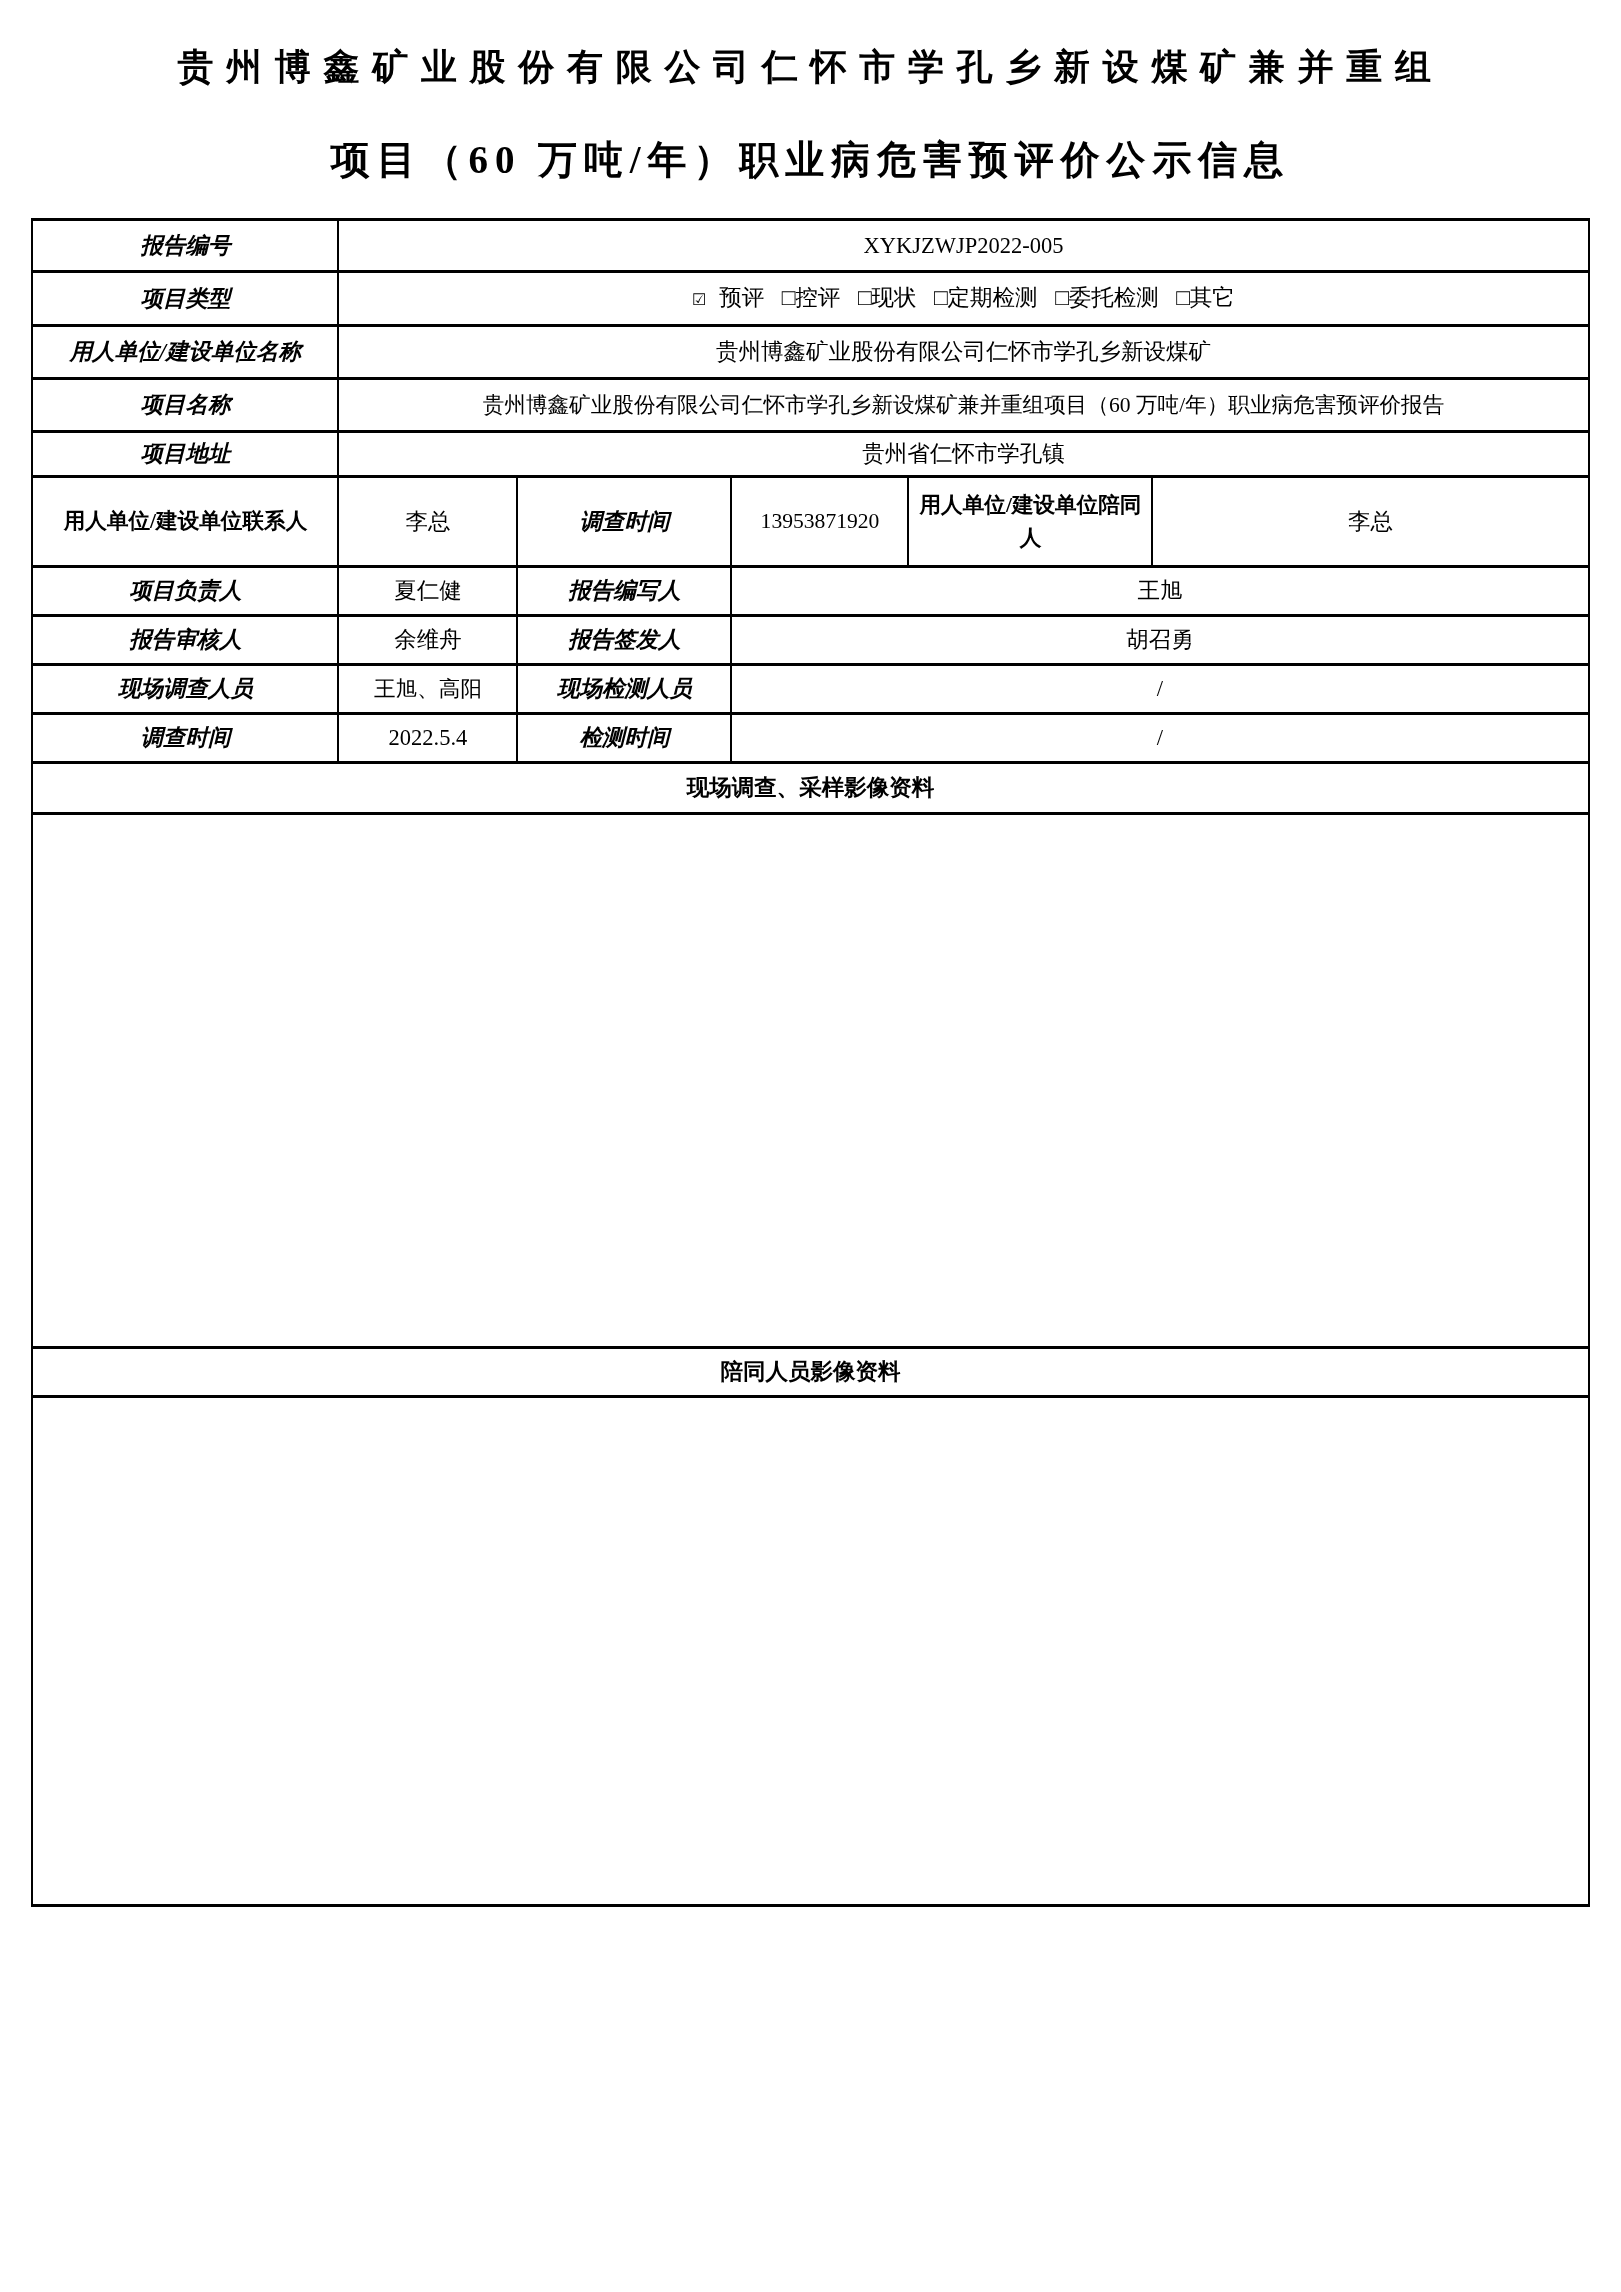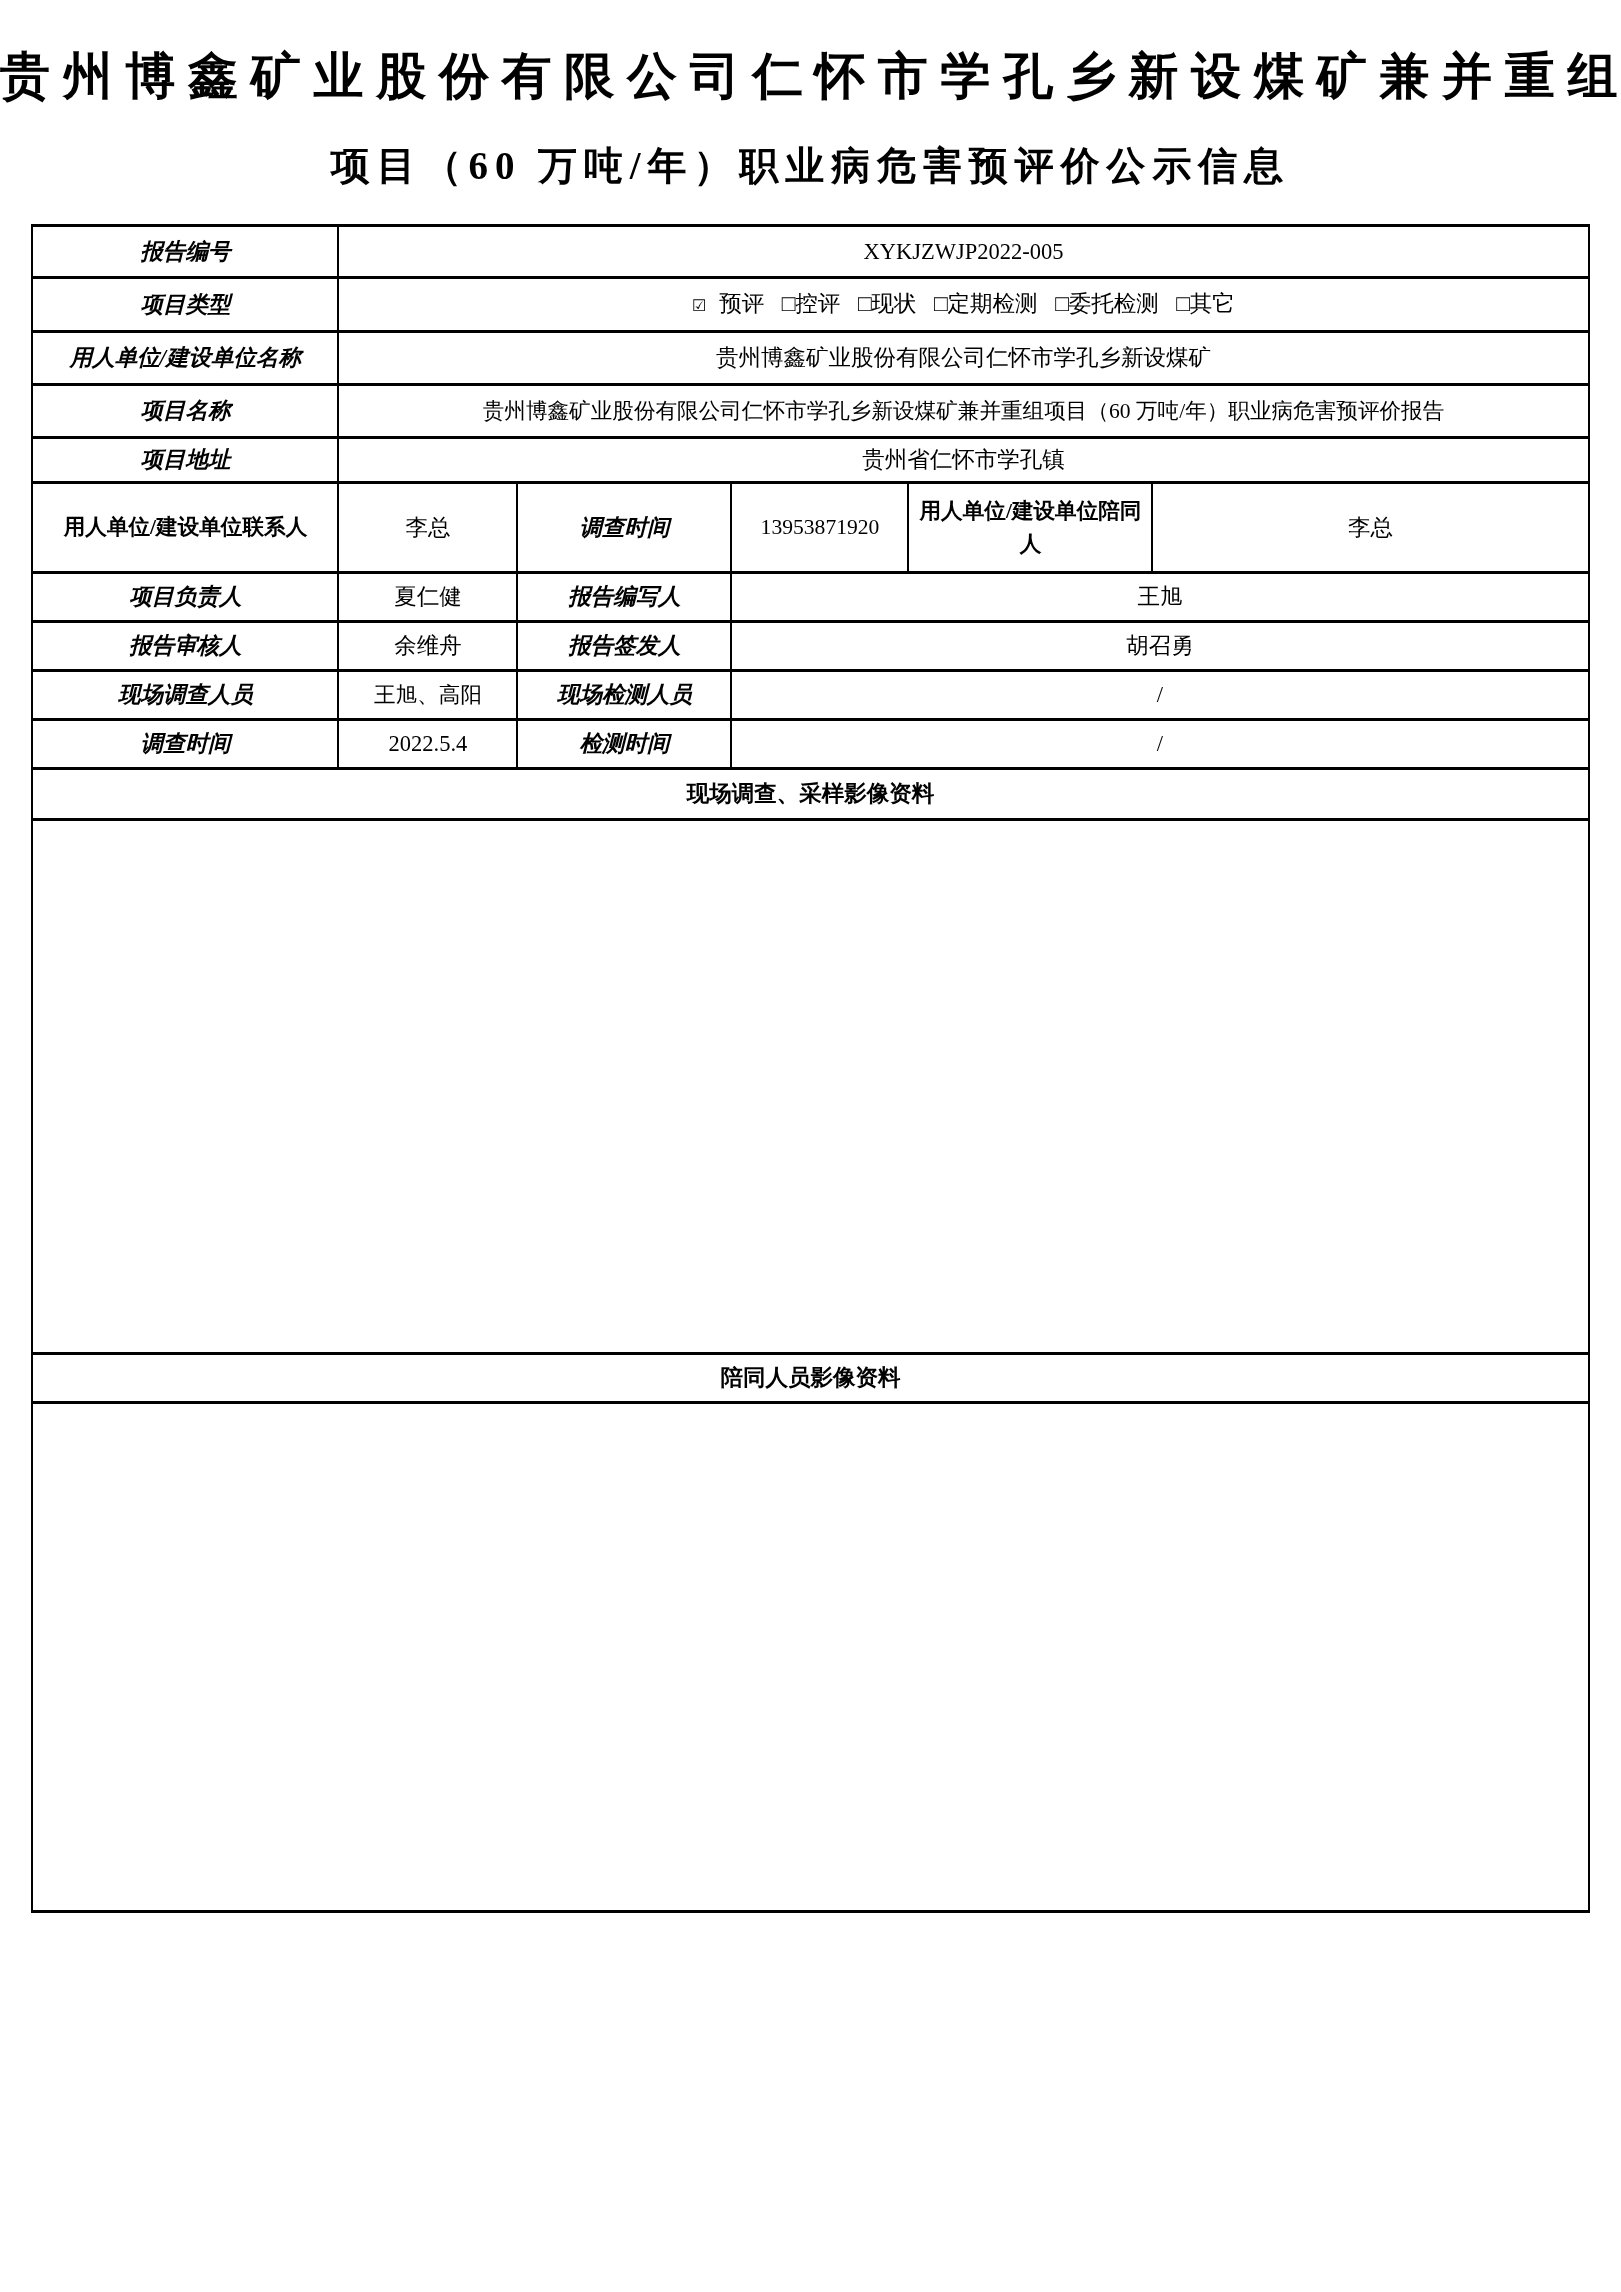--- a/index.html
+++ b/index.html
@@ -4,22 +4,22 @@
 <style>
   * { margin:0; padding:0; box-sizing:border-box; }
   html,body { background:#ffffff; }
   body {
     width:1621px; height:2293px;
     font-family:"Liberation Serif", serif;
     color:#000;
   }
   .page { position:relative; width:1621px; height:2293px; background:#fff; overflow:hidden; }
   .title { text-align:center; font-weight:bold; white-space:nowrap; }
-  .title-1 { padding-top:43px; font-size:50px; letter-spacing:12.7px; }
-  .title-2 { margin-top:29px; font-size:39px; letter-spacing:6.9px; }
+  .title-1 { padding-top:43px; font-size:36px; letter-spacing:12.7px; }
+  .title-2 { margin-top:41px; font-size:39px; letter-spacing:6.9px; }
   table.form {
     border-collapse:collapse;
     margin:31px auto 0 auto;
     width:1556px;
     table-layout:fixed;
   }
   td {
     border:solid #000;
     border-width:3.9px 2.9px;
     text-align:center;

